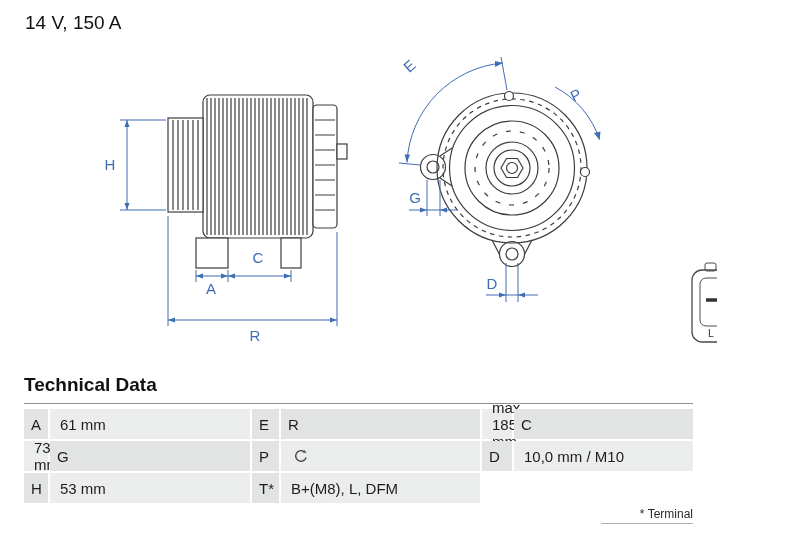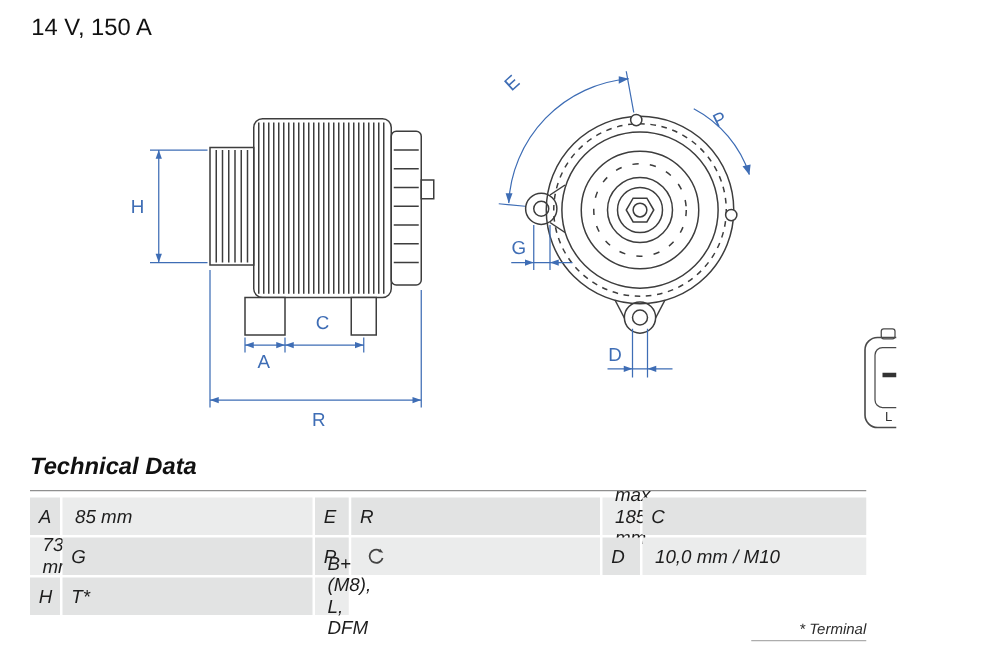--- a/index.html
+++ b/index.html
@@ -11,21 +11,21 @@
   
   .ln{stroke:var(--line,#3d3d3d);fill:none;stroke-width:1.2;}
   .fw{fill:#fff;}
   .dim{stroke:var(--dim,#3e6db5);fill:none;stroke-width:1;}
   .dimfill{fill:var(--dim,#3e6db5);stroke:none;}
   text.dimtxt{fill:var(--dim,#3e6db5);font:15px "Liberation Sans",sans-serif;}
   .con{stroke:#4a4a4a;fill:none;}
   text.pin{fill:#333;font:10.5px "Liberation Sans",sans-serif;}
 
   
-  .tech{position:absolute;left:24px;right:24px;top:363px;font-style:italic;}
+  .tech{position:absolute;left:24px;right:24px;top:374px;}
   .tech-title{font-weight:bold;font-size:19px;color:#111;border-bottom:1px solid #8f8f8f;padding-bottom:7px;margin:0 0 5px 0;}
   .tech-table{display:grid;grid-template-columns:24px 200px 27px 199px 30px 1fr;grid-auto-rows:30px;gap:2px;background:#fff;}
   .cell{display:flex;align-items:center;font-size:15px;color:#1d1d1d;}
   .lbl{background:var(--label-bg,#e2e3e3);padding-left:7px;}
   .val{background:var(--value-bg,#ebecec);padding-left:10px;}
   .rot-ic{display:inline-flex;margin-left:2px;}
   .footnote{margin-top:4px;padding-left:488px;font-size:12px;color:#2b2b2b;text-align:right;}
   .footnote span{display:inline-block;min-width:92px;border-bottom:1px solid #adadad;padding-bottom:2px;}
 </style>
 </head>
@@ -134,41 +134,42 @@
       <text class="pin" x="747" y="307" text-anchor="middle">DFM</text>
     </g>
   </svg>
 
   <div class="tech">
     <div class="tech-title">Technical Data</div>
 
     <div class="tech-table">
 
       <div class="cell lbl">A</div>
-      <div class="cell val">85 mm</div>
+      <div class="cell val">61 mm</div>
       <div class="cell lbl">E</div>
       <div class="cell lbl">R</div>
       <div class="cell val">max. 185 mm</div>
 
       <div class="cell lbl">C</div>
       <div class="cell val">73 mm</div>
       <div class="cell lbl">G</div>
       <div class="cell lbl">P</div>
       <div class="cell val">
         <span class="rot-ic">
           <svg width="16" height="16" viewBox="0 0 16 16">
             <path d="M13.1 9.4A5.3 5.3 0 1 1 10.65 3.4" fill="none" stroke="#444" stroke-width="1.4"></path>
             <polygon points="13.6,5.1 9.6,4.6 11.1,2.0" fill="#444"></polygon>
           </svg>
         </span>
       </div>
 
       <div class="cell lbl">D</div>
       <div class="cell val">10,0 mm / M10</div>
       <div class="cell lbl">H</div>
+      <div class="cell val">53 mm</div>
       <div class="cell lbl">T*</div>
       <div class="cell val">B+(M8), L, DFM</div>
     </div>
 
     <div class="footnote">
       <span>* Terminal</span>
     </div>
   </div>
 
 </div>

